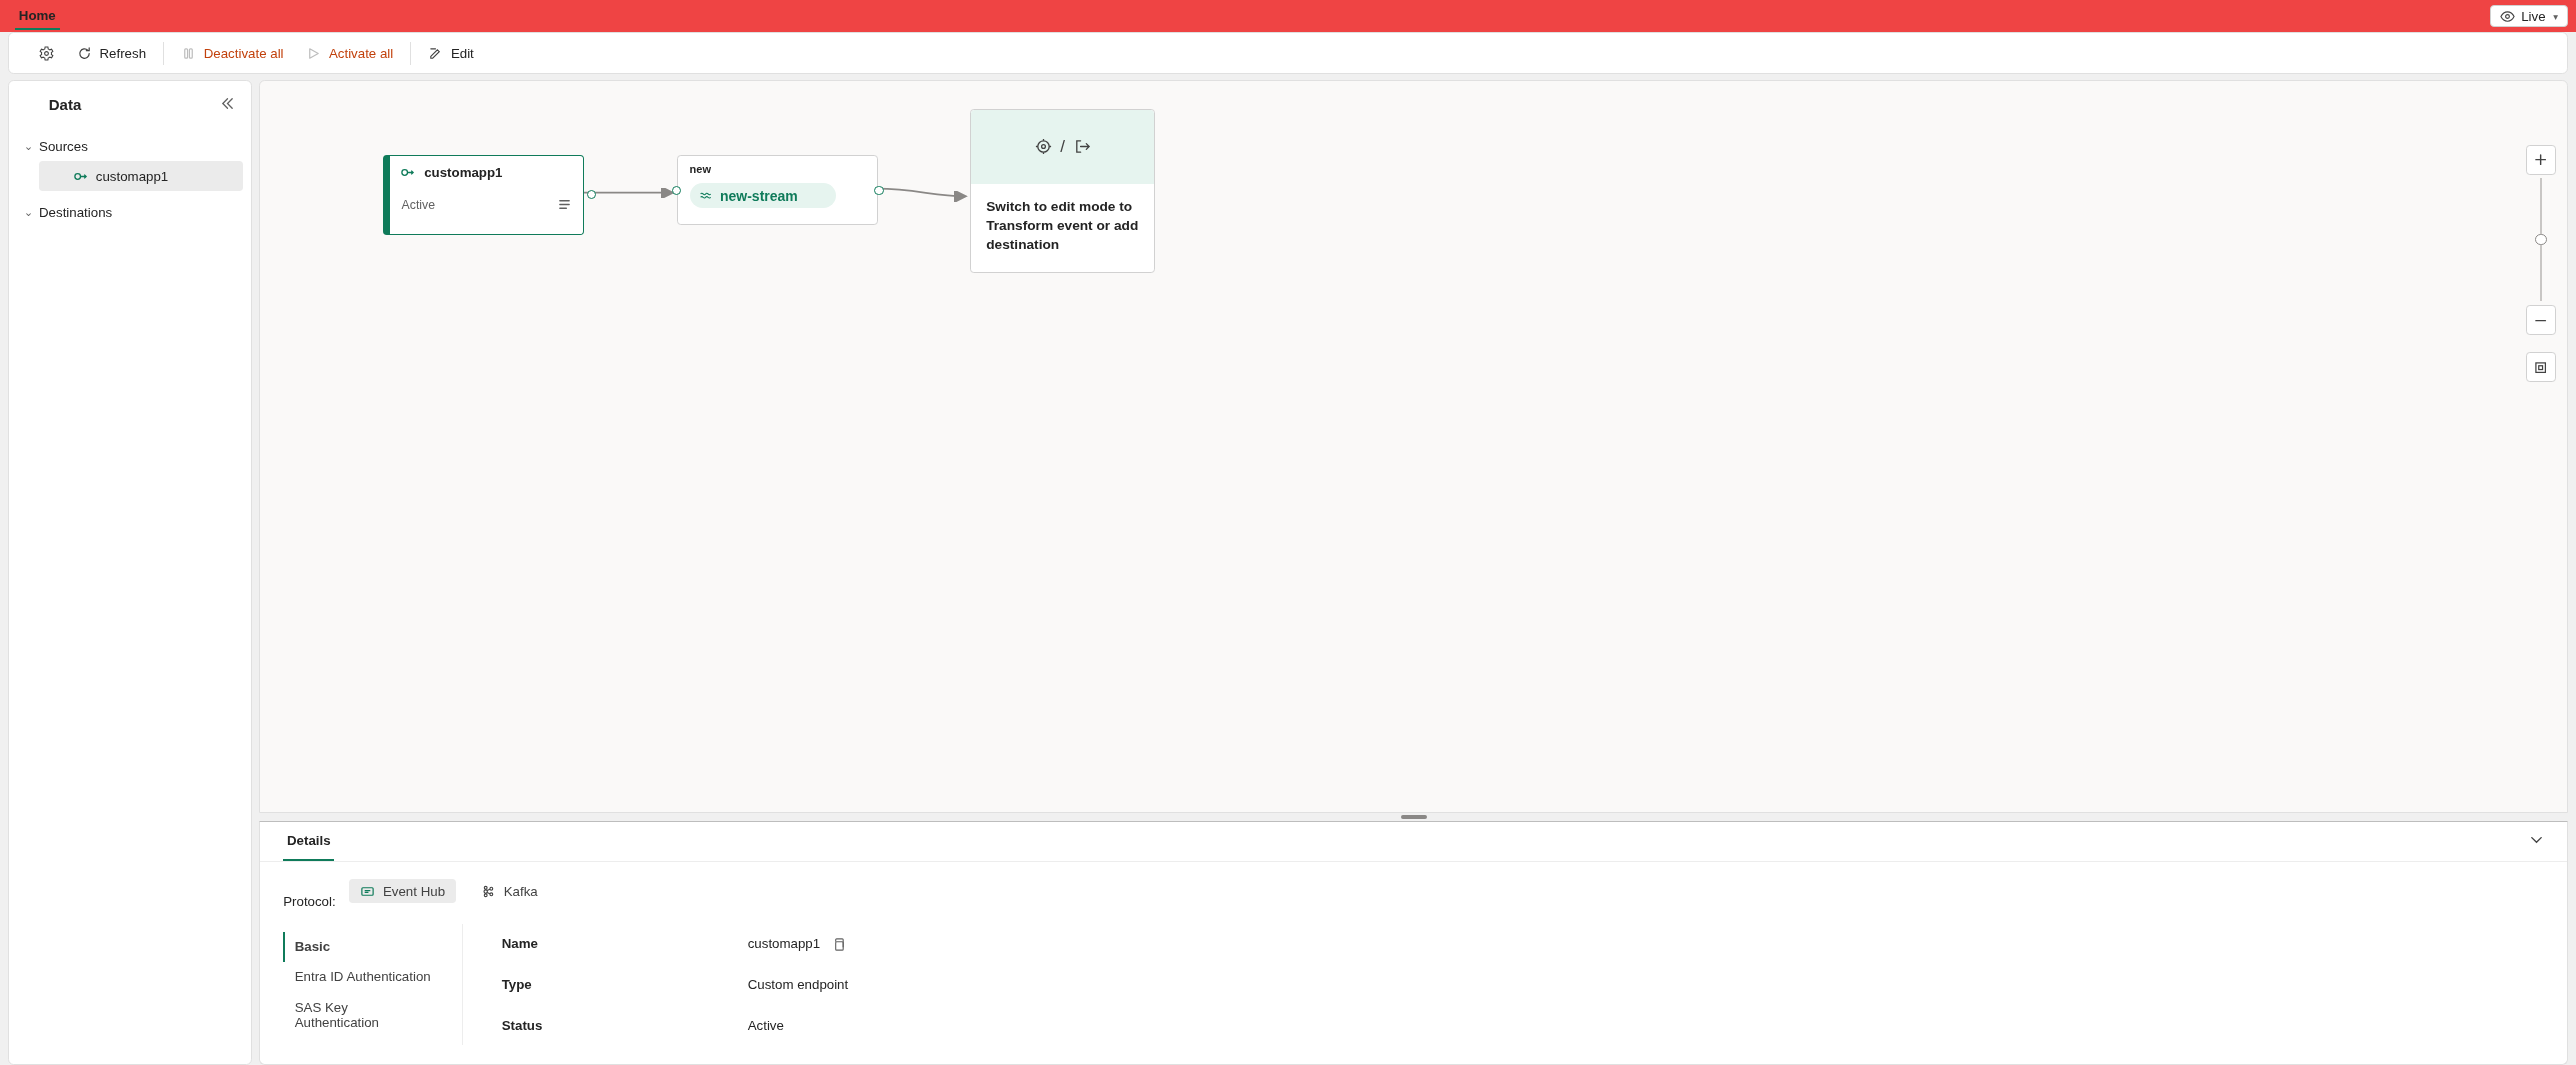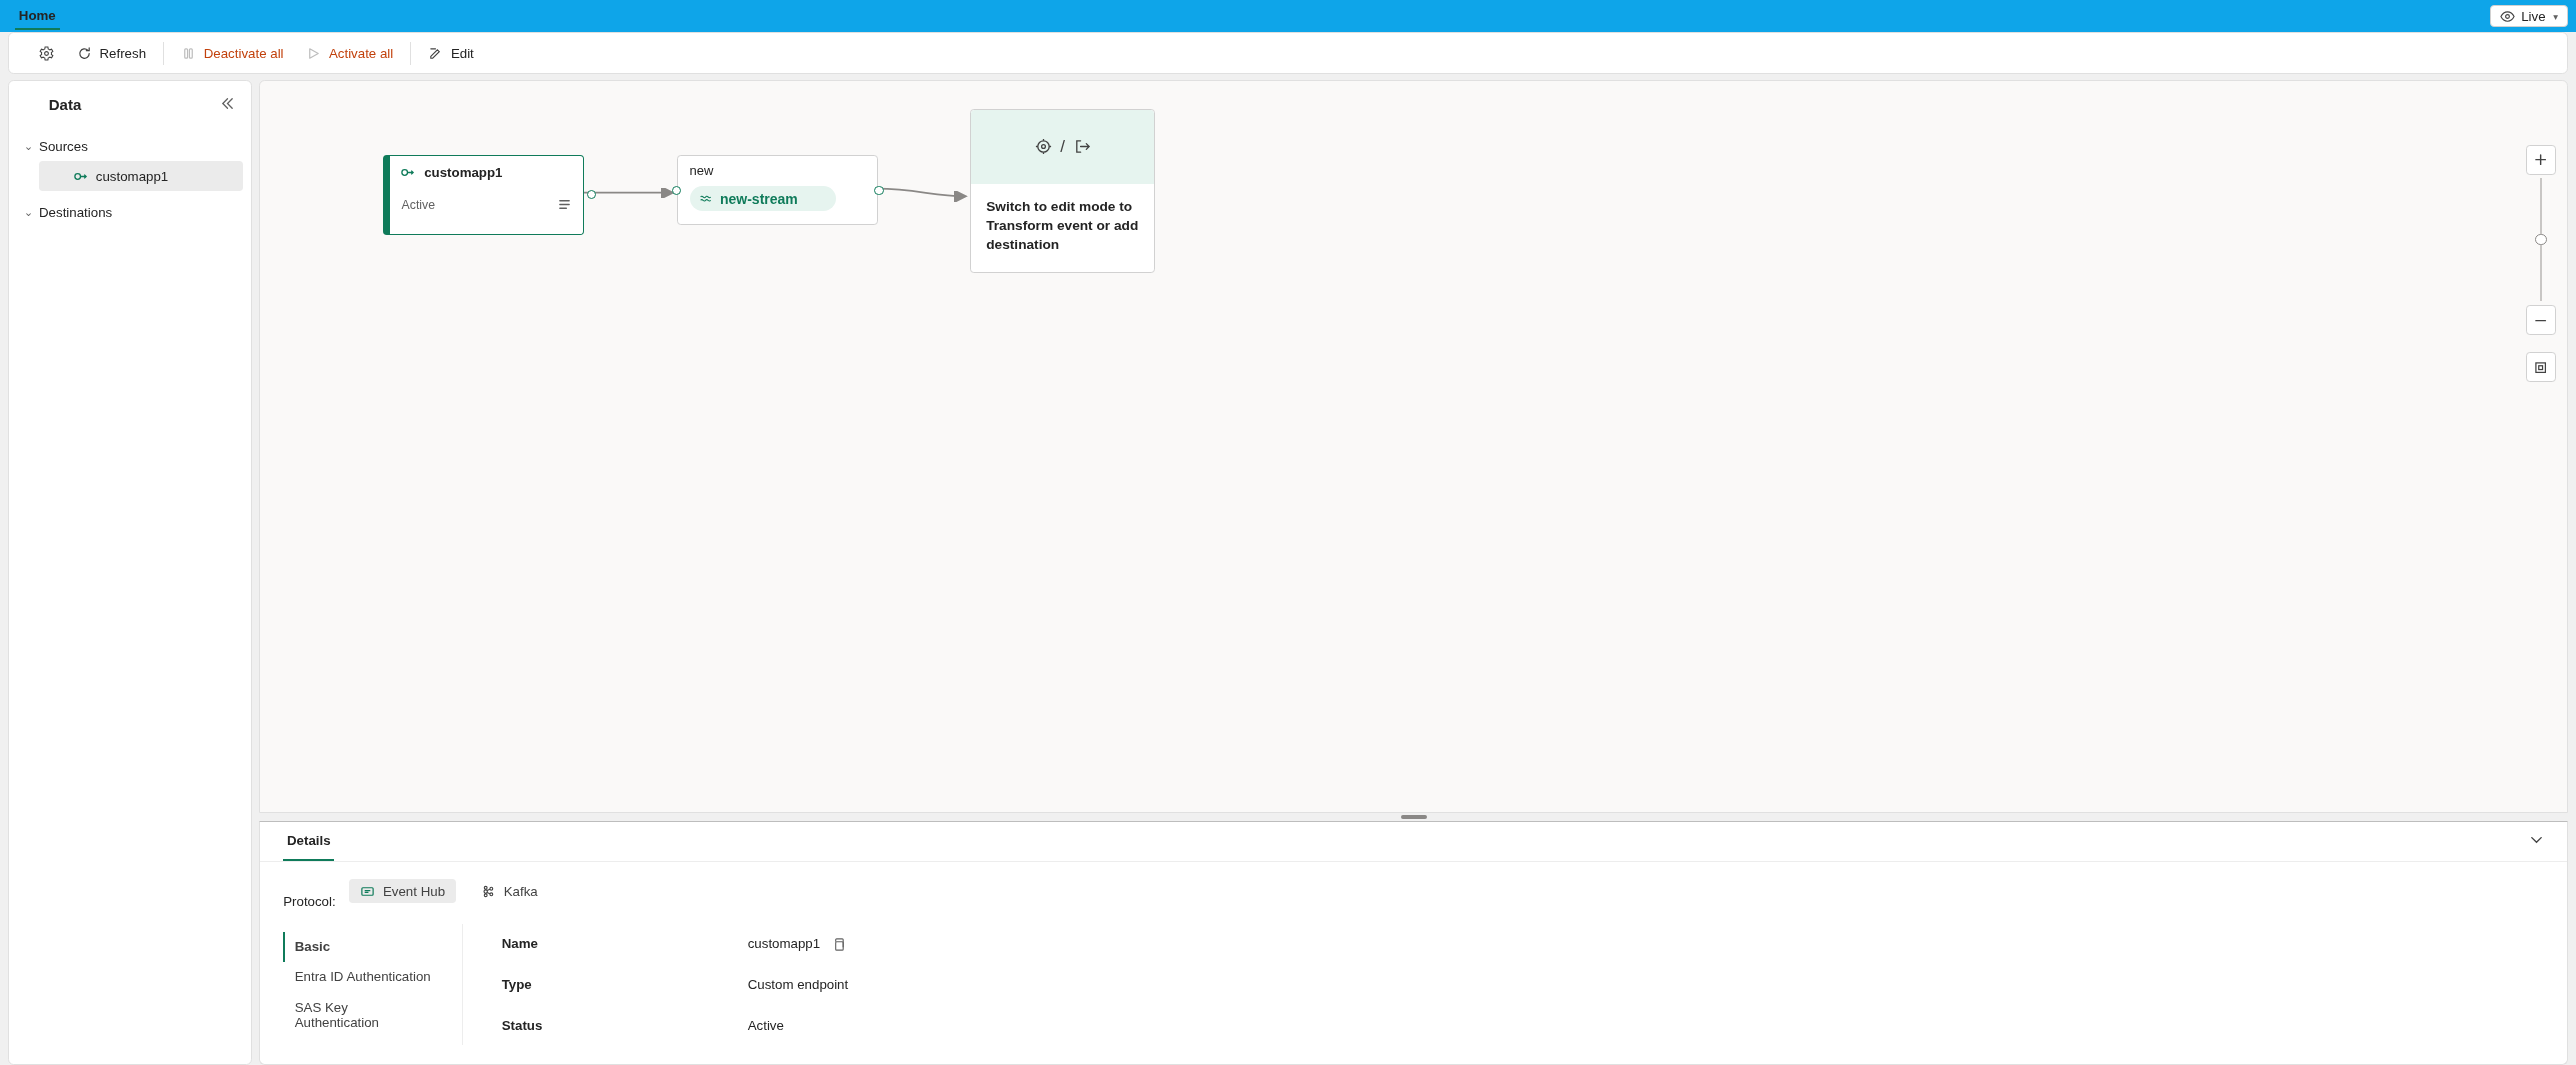--- a/index.html
+++ b/index.html
@@ -9,21 +9,21 @@
       color: #242424;
       background: #f0f0f0;
       overflow: hidden;
     }
 
     
     .topbar {
       display: flex;
       align-items: center;
       justify-content: space-between;
-      background: #0ea5e9;
+      background: #ef4444;
       height: 32px;
       padding: 0 7.6px 0 15px;
     }
     .topbar-tabs { display: flex; }
     .topbar-tab {
       font-weight: 600;
       font-size: 13.3px;
       padding: 5.7px 3.8px;
       border-bottom: 2.8px solid #0f7b5a;
       color: #242424;
@@ -160,21 +160,21 @@
       font-size: 12.3px;
     }
 
     .node.stream {
       left: 417px;
       top: 74px;
       width: 201px;
       height: 70px;
       padding: 7.6px 11.4px;
     }
-    .node.stream .stream-title { font-weight: 400; font-size: 13px; margin-bottom: 7.6px; }
+    .node.stream .stream-title { font-weight: 700; font-size: 11px; margin-bottom: 7.6px; }
     .stream-pill {
       display: inline-flex; align-items: center; gap: 7.6px;
       background: #e6f4ef;
       border-radius: 13.3px;
       padding: 4.7px 38px 4.7px 9.5px;
       font-size: 14px;
       color: #0f7b5a;
       font-weight: 600;
     }
     .stream-pill .icon { width: 13.3px; height: 13.3px; }

